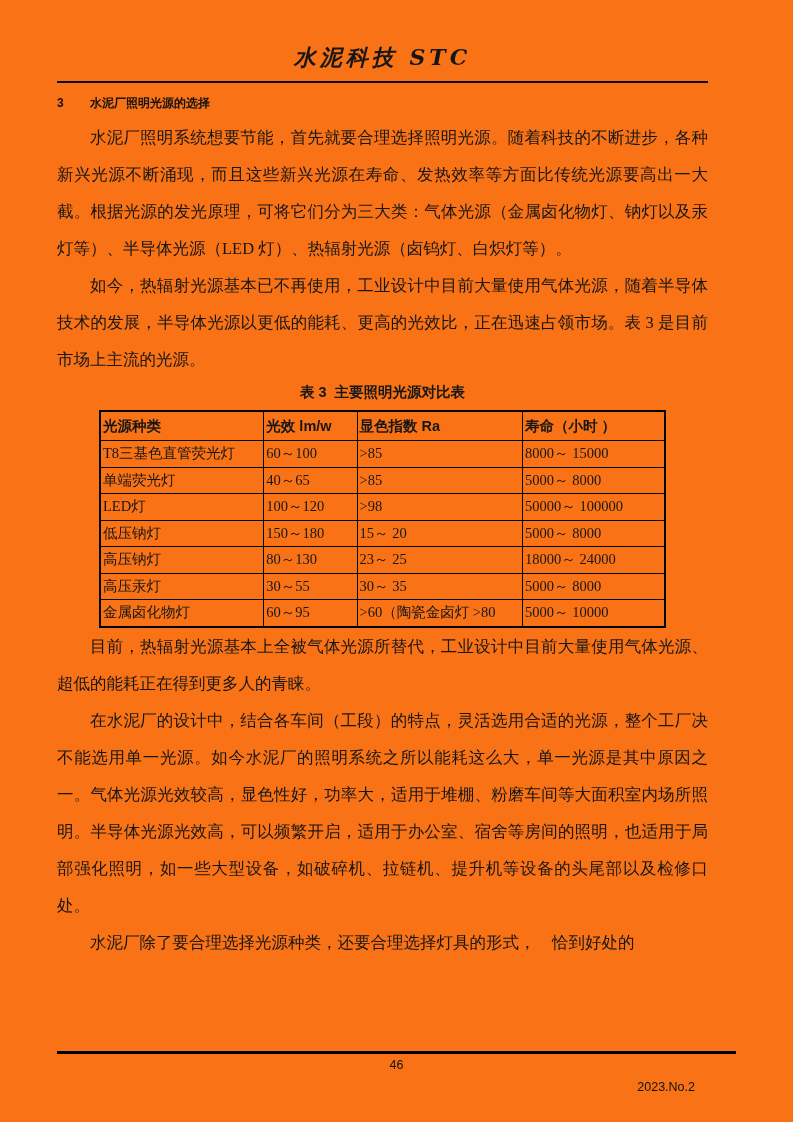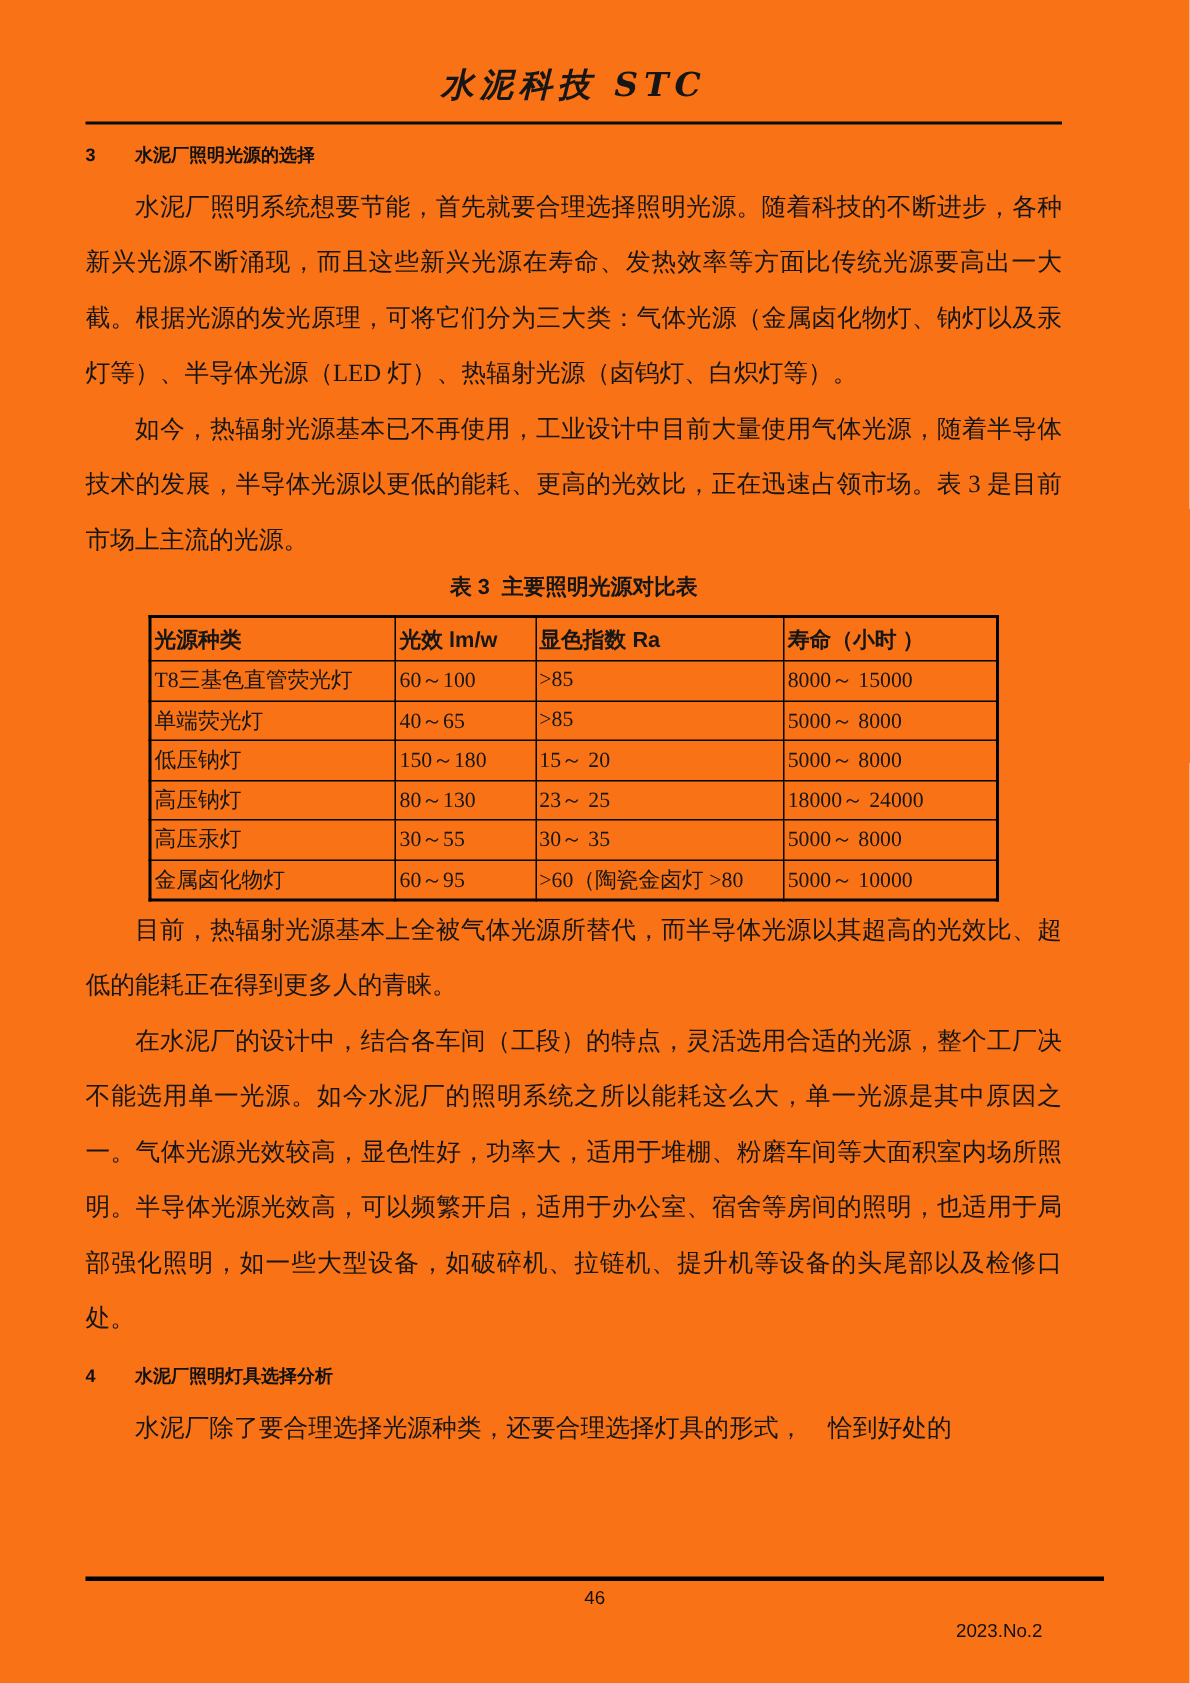--- a/index.html
+++ b/index.html
@@ -147,20 +147,26 @@
       <td>&gt;85</td>
       <td>8000～ 15000</td>
     </tr>
     <tr>
       <td>单端荧光灯</td>
       <td>40～65</td>
       <td>&gt;85</td>
       <td>5000～ 8000</td>
     </tr>
     <tr>
+      <td>LED灯</td>
+      <td>100～120</td>
+      <td>&gt;98</td>
+      <td>50000～ 100000</td>
+    </tr>
+    <tr>
       <td>低压钠灯</td>
       <td>150～180</td>
       <td>15～ 20</td>
       <td>5000～ 8000</td>
     </tr>
     <tr>
       <td>高压钠灯</td>
       <td>80～130</td>
       <td>23～ 25</td>
       <td>18000～ 24000</td>
@@ -173,26 +179,23 @@
     </tr>
     <tr>
       <td>金属卤化物灯</td>
       <td>60～95</td>
       <td>&gt;60（陶瓷金卤灯 &gt;80</td>
       <td>5000～ 10000</td>
     </tr>
   </tbody>
     </table>
 
-  <p class="body">目前，热辐射光源基本上全被气体光源所替代，而半导体光源以其超高的光效比、超低的能耗正在得到更多人的青睐。</p>
+  <p class="body">目前，热辐射光源基本上全被气体光源所替代，工业设计中目前大量使用气体光源、超低的能耗正在得到更多人的青睐。</p>
   <p class="body">在水泥厂的设计中，结合各车间（工段）的特点，灵活选用合适的光源，整个工厂决不能选用单一光源。如今水泥厂的照明系统之所以能耗这么大，单一光源是其中原因之一。气体光源光效较高，显色性好，功率大，适用于堆棚、粉磨车间等大面积室内场所照明。半导体光源光效高，可以频繁开启，适用于办公室、宿舍等房间的照明，也适用于局部强化照明，如一些大型设备，如破碎机、拉链机、提升机等设备的头尾部以及检修口处。</p>
 
-  <div class="sec-heading">
-    <span class="sec-num">4</span><span>水泥厂照明灯具选择分析</span>
-  </div>
 
   <p class="body">水泥厂除了要合理选择光源种类，还要合理选择灯具的形式，　恰到好处的</p>
 
   <hr class="footer-rule">
   <div class="footer-pagenum">46</div>
   <div class="footer-issue">2023.No.2</div>
 
 </div>
 
 </body></html>

